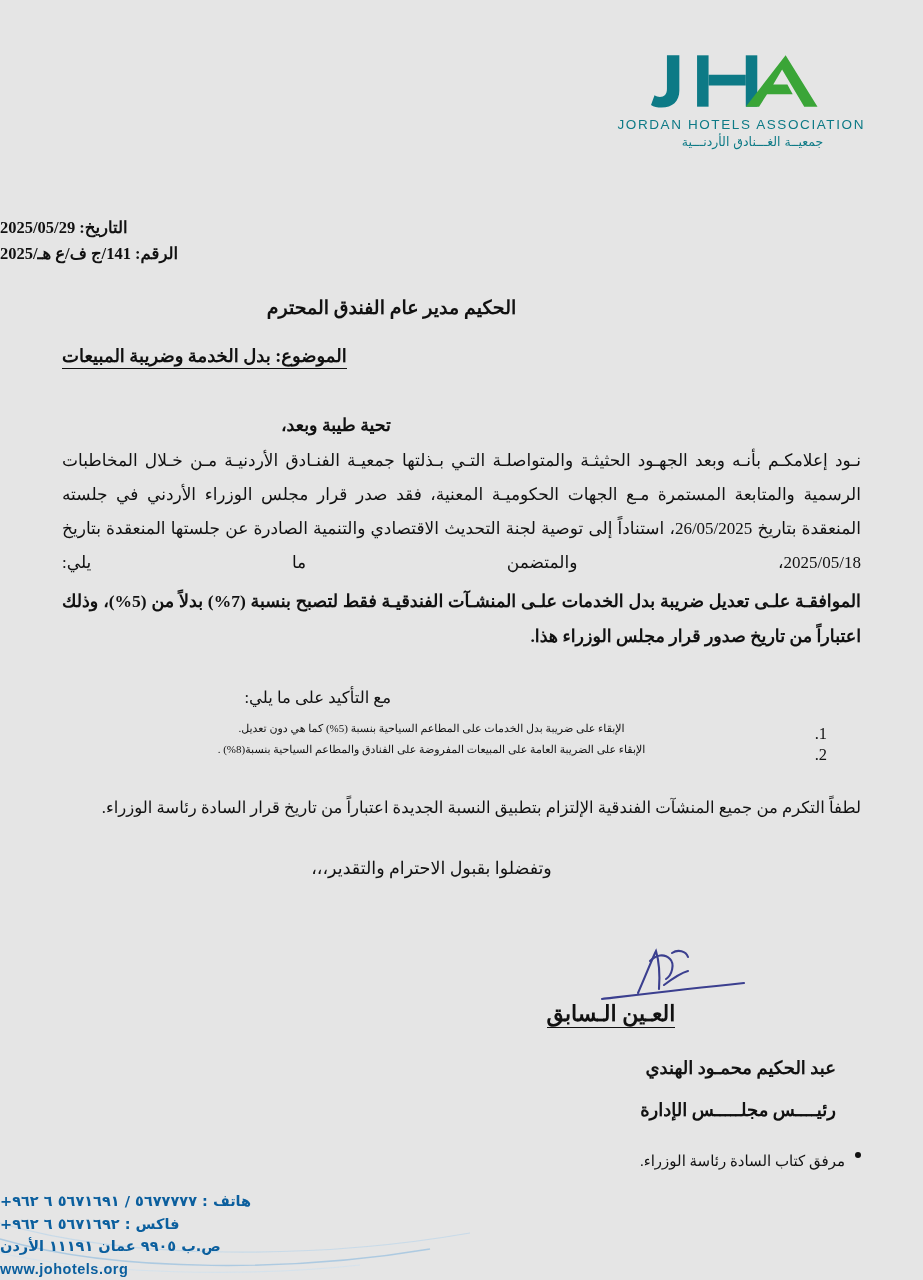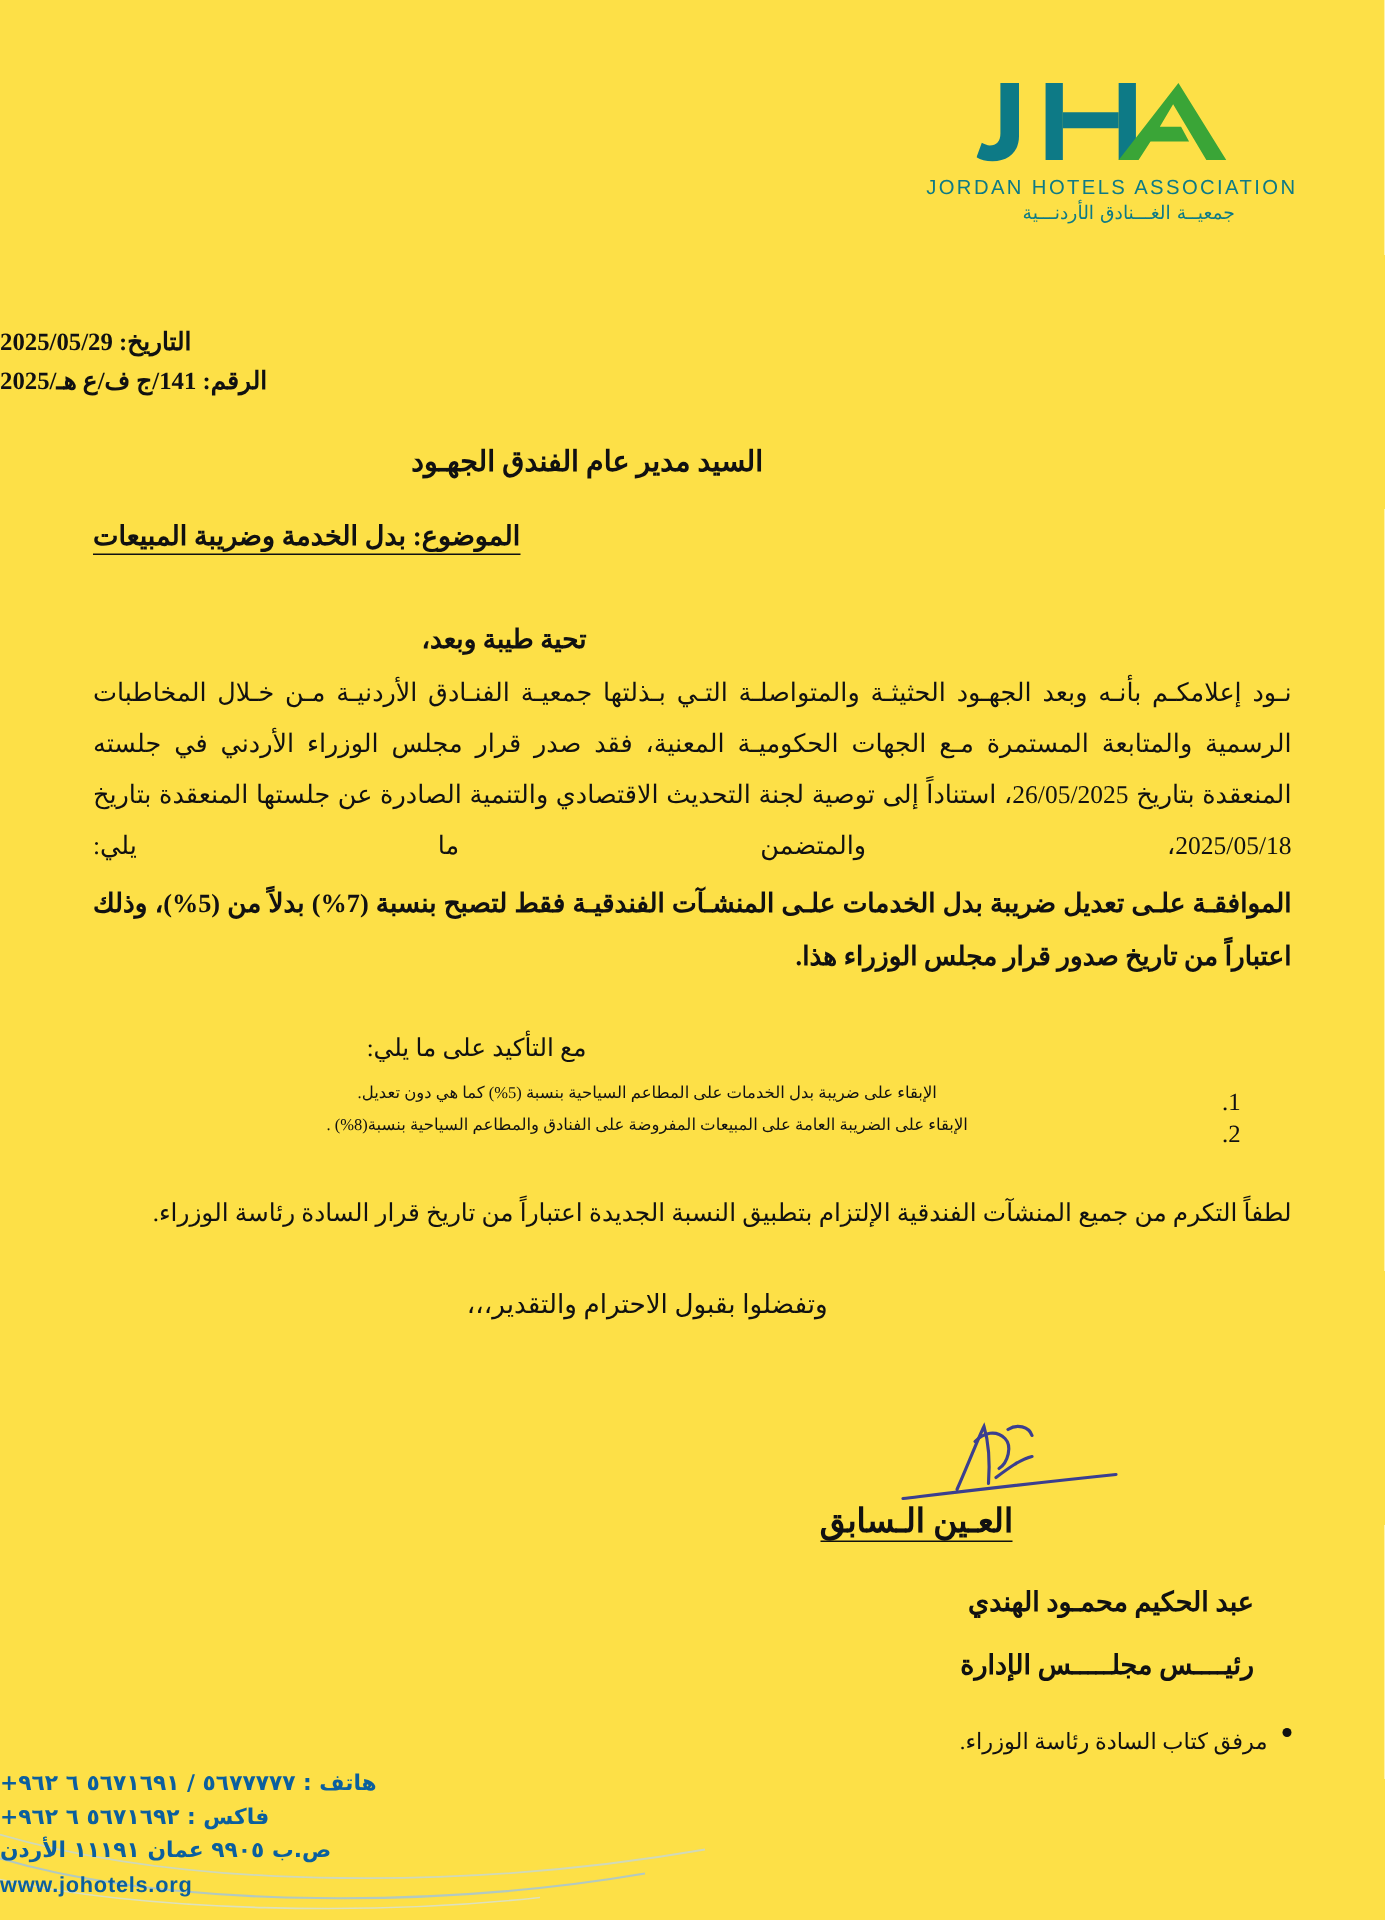--- a/index.html
+++ b/index.html
@@ -11,21 +11,21 @@
     width: 923px;
     height: 1280px;
     position: relative;
     font-family: "Liberation Serif", "DejaVu Serif", serif;
     color: #111111;
     overflow: hidden;
   }
   .page {
     position: absolute;
     inset: 0;
-    background: #fde047;
+    background: #e5e5e5;
   }
   .logo-wrap {
     position: absolute;
     top: 50px;
     left: 640px;
     width: 225px;
     text-align: center;
   }
   .logo-mark {
     height: 62px;
@@ -210,21 +210,21 @@
     padding-left: 225px;
   }
   .bullet-dot {
     width: 6px; height: 6px; border-radius: 50%;
     background: #111; display: inline-block;
   }
 
   
   .footer {
     position: absolute;
-    bottom: 12px;
+    bottom: 0;
     left: 0;
     right: 50px;
     text-align: left;
     direction: rtl;
     color: #0b5f9e;
     font-family: "DejaVu Sans", sans-serif;
   }
   .footer div {
     font-size: 14.5px;
     line-height: 1.55;
@@ -266,21 +266,21 @@
     <div class="logo-ar">جمعيــة الغـــنادق الأردنـــية</div>
   </div>
 
   <div class="meta">
     <div>التاريخ: 2025/05/29</div>
     <div>الرقم: 141/ج ف/ع هـ/2025</div>
   </div>
 
   <div class="content">
 
-    <p class="addressee">السيد مدير عام الفندق الجهـود</p>
+    <p class="addressee">الحكيم مدير عام الفندق المحترم</p>
 
     <p class="subject">
       <span>الموضوع: بدل الخدمة وضريبة المبيعات</span>
     </p>
 
     <p class="greeting">تحية طيبة وبعد،</p>
 
     <p class="para">نـود إعلامكـم بأنـه وبعد الجهـود الحثيثـة والمتواصلـة التـي بـذلتها جمعيـة الفنـادق الأردنيـة مـن خـلال المخاطبات الرسمية والمتابعة المستمرة مـع الجهات الحكوميـة المعنية، فقد صدر قرار مجلس الوزراء الأردني في جلسته المنعقدة بتاريخ 26/05/2025، استناداً إلى توصية لجنة التحديث الاقتصادي والتنمية الصادرة عن جلستها المنعقدة بتاريخ 2025/05/18، والمتضمن ما يلي:</p>
 
     <p class="para-bold">الموافقـة علـى تعديل ضريبة بدل الخدمات علـى المنشـآت الفندقيـة فقط لتصبح بنسبة (7%) بدلاً من (5%)، وذلك اعتباراً من تاريخ صدور قرار مجلس الوزراء هذا.</p>

